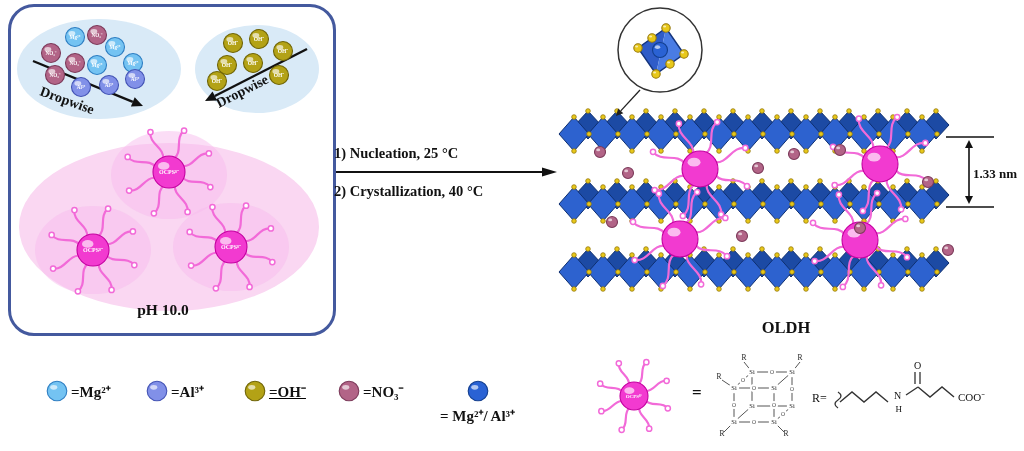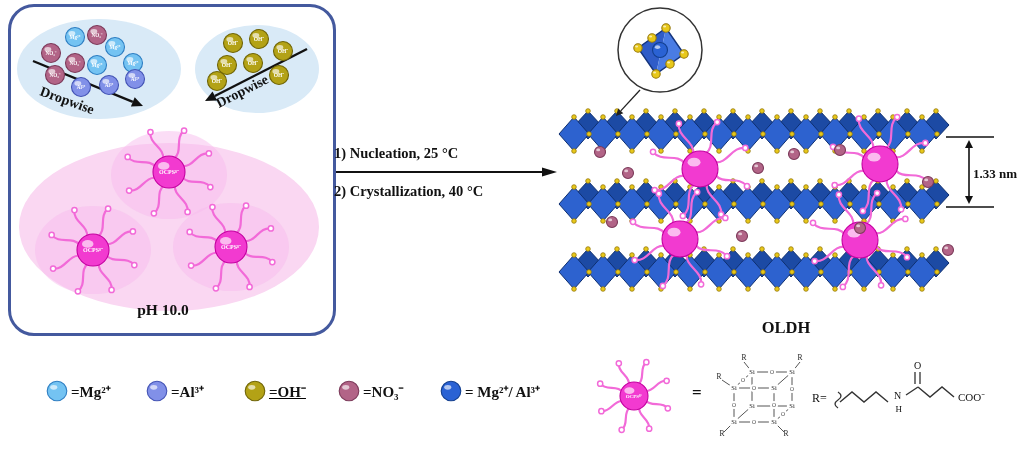--- a/index.html
+++ b/index.html
@@ -695,21 +695,21 @@
     <svg width="22" height="22" viewBox="0 0 22 22">
         <g id="lsph-no3">
           <g>
             <circle cx="11" cy="11" r="9.8" fill="#b26487" stroke="#7c3a5a" stroke-width="1.1"></circle>
             <ellipse cx="7.766" cy="7.276" rx="3.528" ry="2.352" fill="#ffffff" opacity="0.65"></ellipse>
           </g>
         </g>
       </svg>
     <span class="leg-label">=NO₃⁻</span>
   </div>
-  <div class="leg-item" style="left:440px;top:380px;">
+  <div class="leg-item" style="left:440px;top:380px;flex-direction:column;">
     <svg width="22" height="22" viewBox="0 0 22 22">
         <g id="lsph-mgal">
           <g>
             <circle cx="11" cy="11" r="9.8" fill="#2a62d4" stroke="#123e8e" stroke-width="1.1"></circle>
             <ellipse cx="7.766" cy="7.276" rx="3.528" ry="2.352" fill="#ffffff" opacity="0.65"></ellipse>
           </g>
         </g>
       </svg>
     <span class="leg-label">= Mg²⁺/ Al³⁺</span>
   </div>

